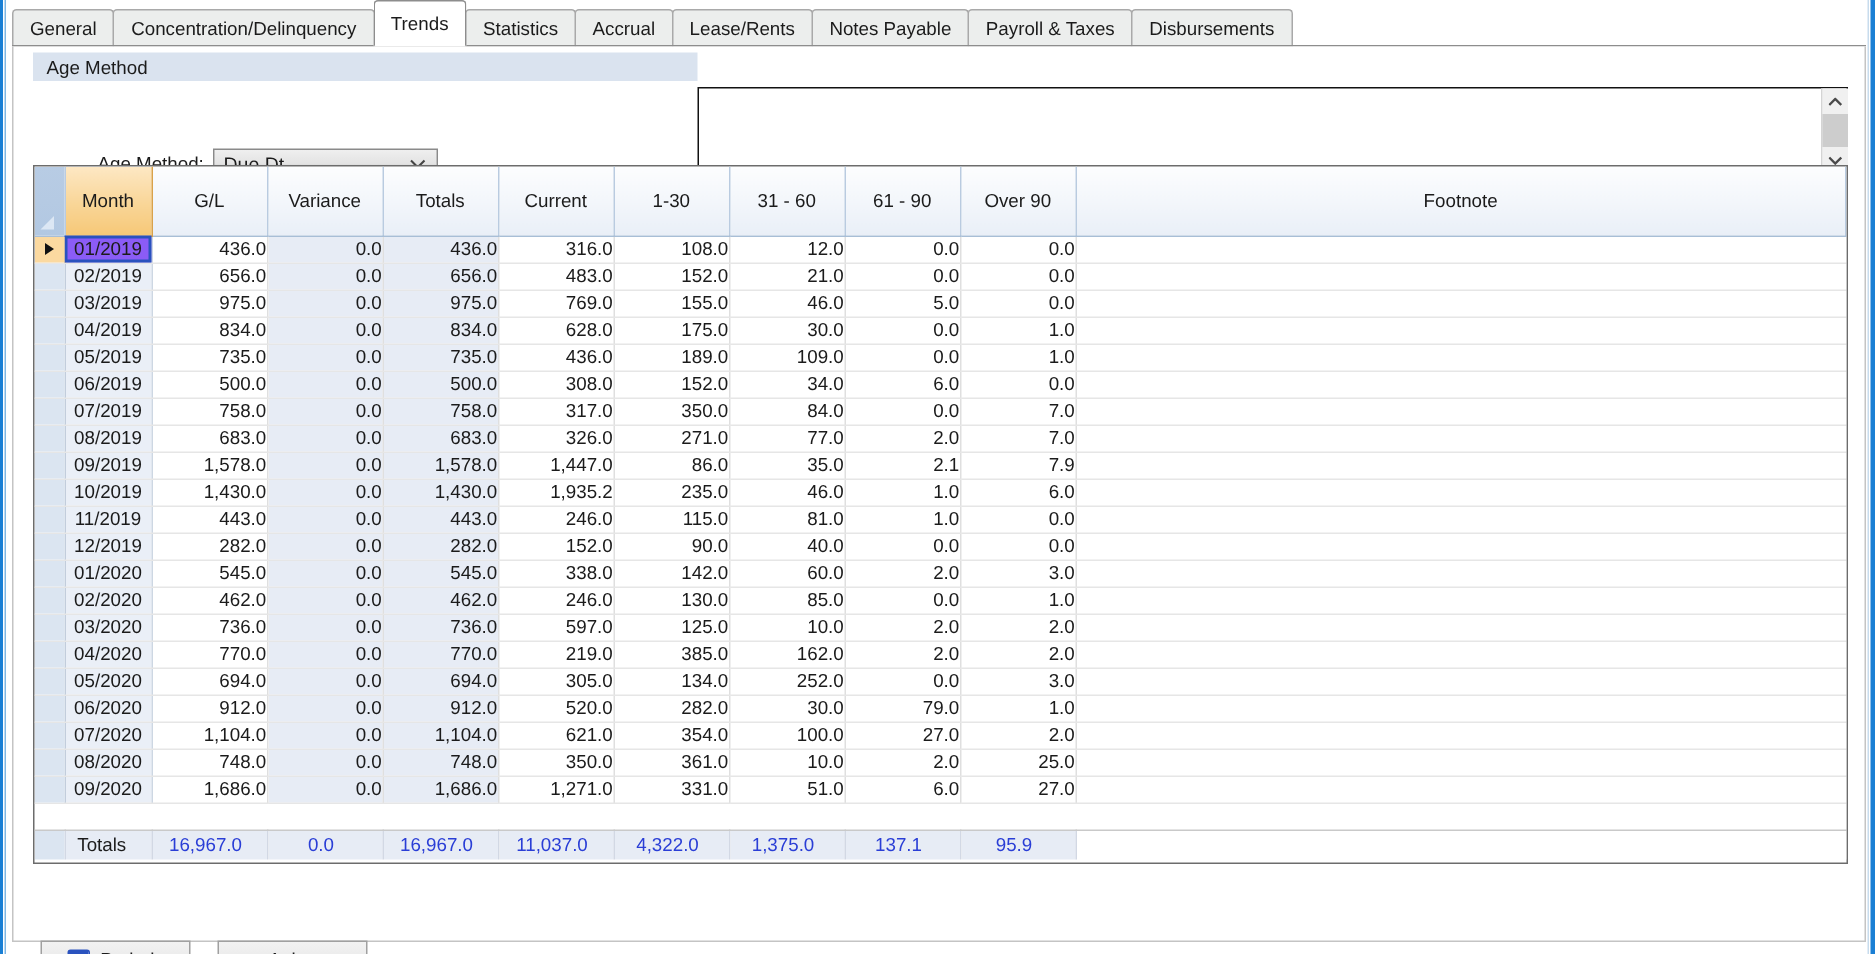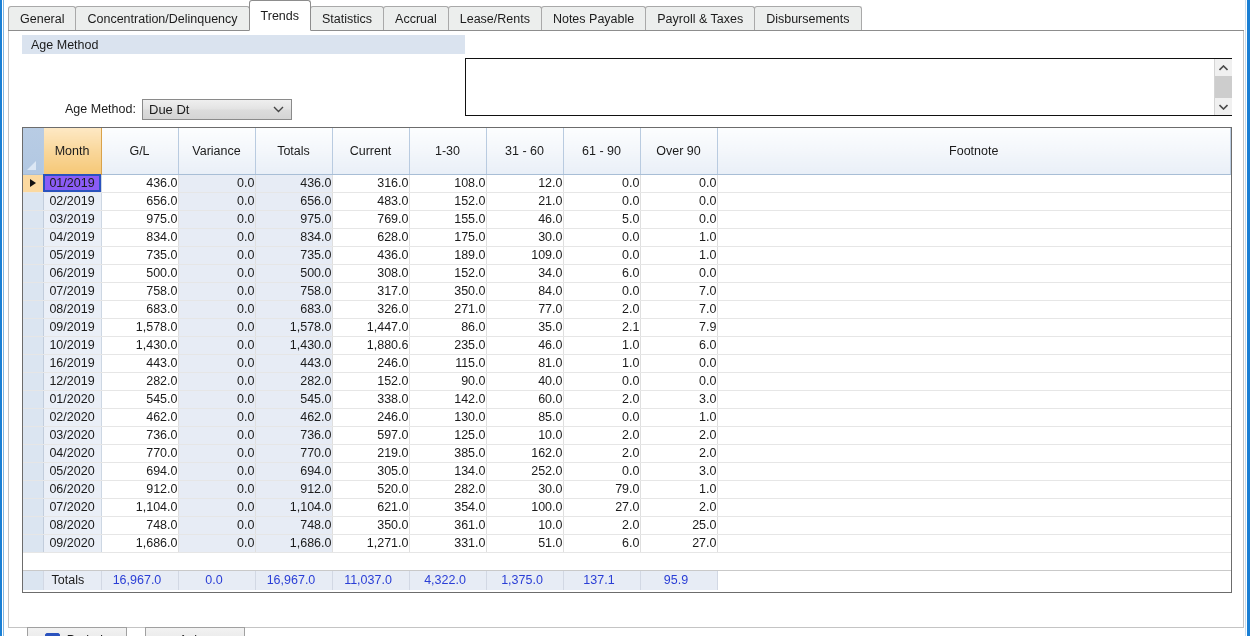--- a/index.html
+++ b/index.html
@@ -153,21 +153,21 @@
     display: flex; align-items: center; justify-content: center;
     background: #f0f0f0;
   }
   .sb-thumb {
     position: absolute; left: 0; top: 17px; width: 17px; height: 22px;
     background: #cdcdcd;
   }
 
   
   .grid {
-    position: absolute; left: 13px; top: 96px; width: 1210px; height: 466px;
+    position: absolute; left: 13px; top: 79px; width: 1210px; height: 466px;
     border: 1px solid #6c6c6c;
     background: #ffffff;
     overflow: hidden;
   }
   table.g {
     border-collapse: collapse;
     width: 100%;
     table-layout: fixed;
     font-size: 12.5px;
   }
@@ -517,30 +517,30 @@
               <td class="num plain"><span>2.1</span></td>
               <td class="num plain"><span>7.9</span></td>
               <td class="foot"><span></span></td>
             </tr>
             <tr>
               <td class="selcell"></td>
               <td class="month"><span>10/2019</span></td>
               <td class="num plain"><span>1,430.0</span></td>
               <td class="num shade"><span>0.0</span></td>
               <td class="num shade"><span>1,430.0</span></td>
-              <td class="num plain"><span>1,880.6</span></td>
+              <td class="num plain"><span>1,935.2</span></td>
               <td class="num plain"><span>235.0</span></td>
               <td class="num plain"><span>46.0</span></td>
               <td class="num plain"><span>1.0</span></td>
               <td class="num plain"><span>6.0</span></td>
               <td class="foot"><span></span></td>
             </tr>
             <tr>
               <td class="selcell"></td>
-              <td class="month"><span>16/2019</span></td>
+              <td class="month"><span>11/2019</span></td>
               <td class="num plain"><span>443.0</span></td>
               <td class="num shade"><span>0.0</span></td>
               <td class="num shade"><span>443.0</span></td>
               <td class="num plain"><span>246.0</span></td>
               <td class="num plain"><span>115.0</span></td>
               <td class="num plain"><span>81.0</span></td>
               <td class="num plain"><span>1.0</span></td>
               <td class="num plain"><span>0.0</span></td>
               <td class="foot"><span></span></td>
             </tr>

